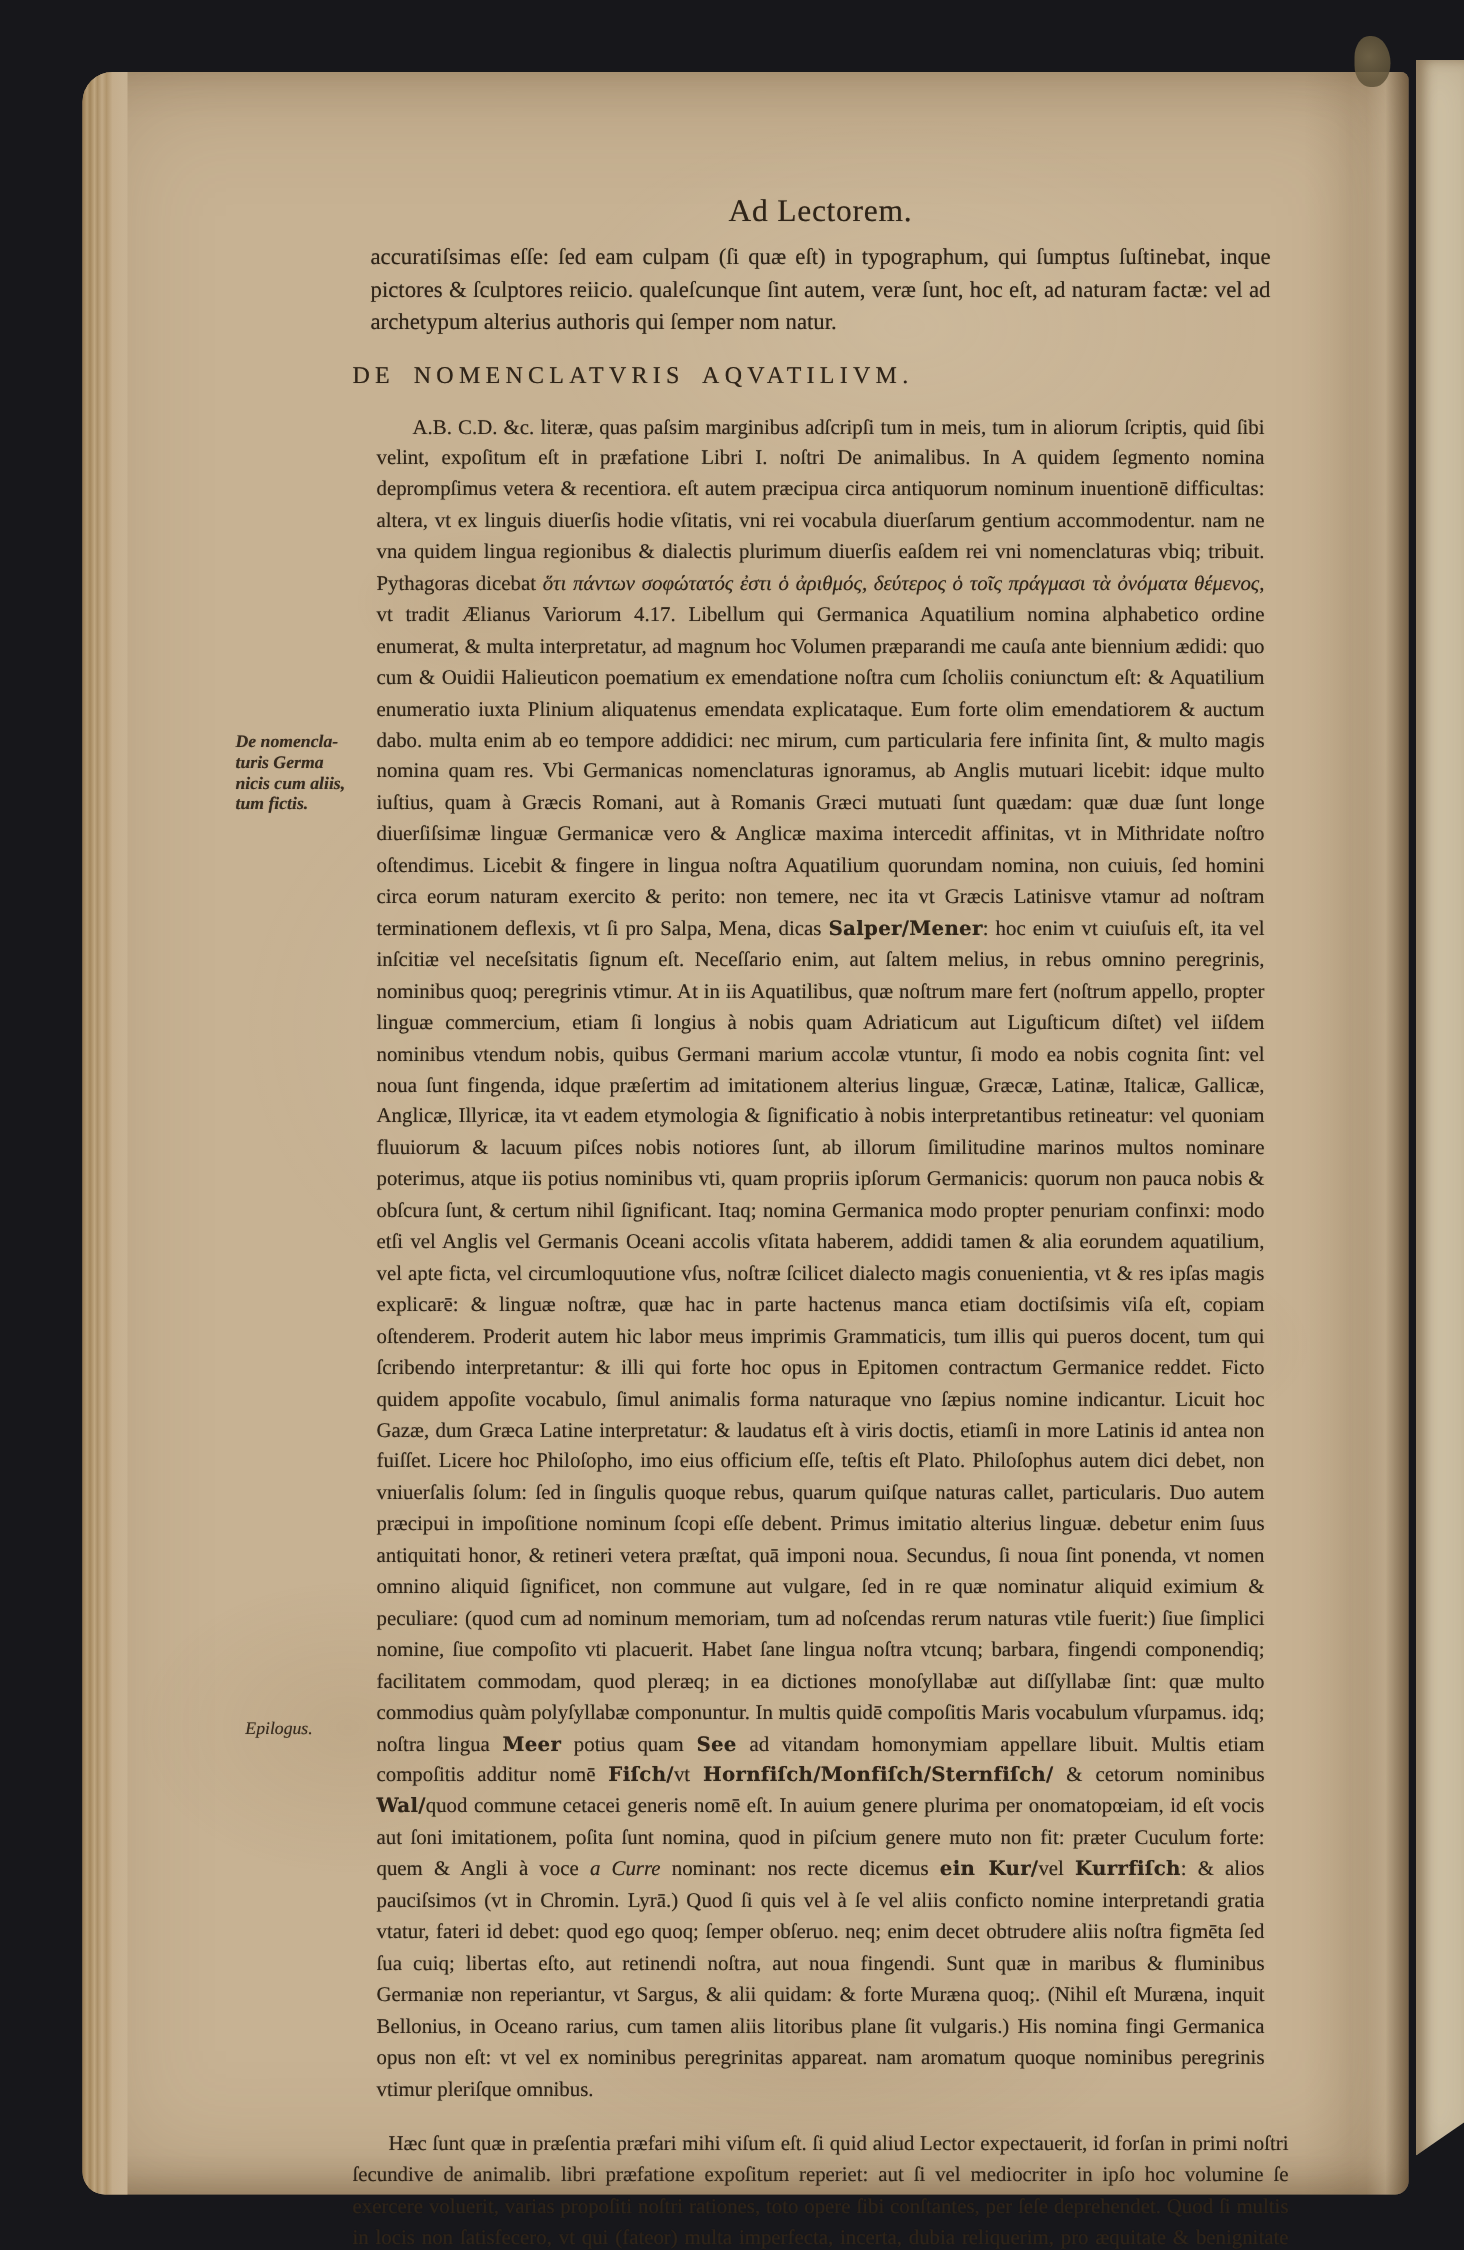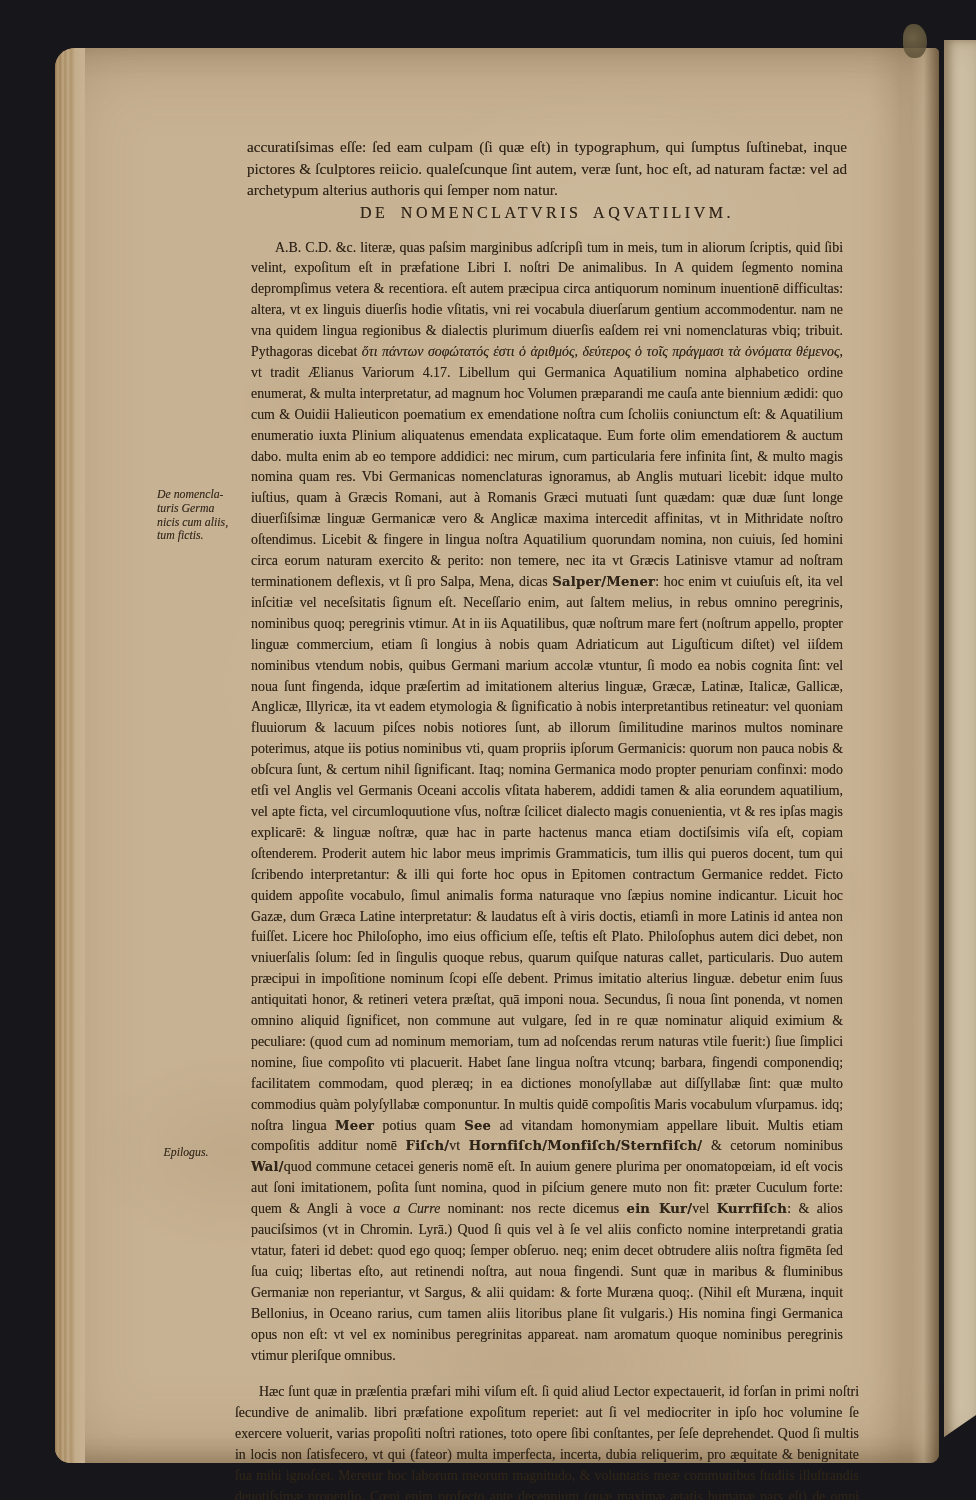--- a/index.html
+++ b/index.html
@@ -49,49 +49,50 @@
     background:radial-gradient(circle at 40% 40%, #7b6c4c, #5d5138 70%);
     border-radius:46% 60% 52% 48%;opacity:.85;
   }
   .text-col{
     position:absolute;left:180px;top:80px;width:624px;
     color:#2f2418;
     text-shadow:0 0 .5px rgba(47,36,24,.55);
   }
   h1.head{margin:0;font-size:21px;font-weight:normal;text-align:center;letter-spacing:.5px;}
   p.intro{margin:8px 12px 0;font-size:15.2px;line-height:21.5px;text-align:justify;}
-  h2.section{margin:3px 0 7px;font-size:16px;font-weight:normal;text-align:center;letter-spacing:3.5px;word-spacing:5px;}
+  h2.section{margin:16px 0 7px;font-size:16px;font-weight:normal;text-align:left;letter-spacing:3.5px;word-spacing:5px;}
   p.bodytext{margin:16px;font-size:13.9px;line-height:20.9px;text-align:justify;text-indent:24px;}
   p.closing{margin:0;font-size:13.9px;line-height:20.9px;text-align:justify;text-indent:24px;}
   .seg-fraktur{font-weight:bold;font-family:"DejaVu Serif", serif;font-size:.95em;letter-spacing:.2px;}
   .seg-greek{font-style:italic;}
   .seg-italic{font-style:italic;}
   .margin-note{
     position:absolute;width:80px;
     font-style:italic;font-size:11.8px;line-height:13.8px;
     color:#382c1f;white-space:pre-line;
     text-shadow:0 0 .5px rgba(56,44,31,.5);
   }
-  .note-1{left:102px;top:440px;}
+  .note-1{left:102px;top:440px;font-weight:bold;}
   .note-2{left:91px;top:1098px;text-align:center;}
 </style>
 </head>
 <body>
 
 <div class="page">
   <div class="left-edges"></div>
   <div class="fold-shade"></div>
 
   <div class="margin-note note-1">De nomencla-
 turis Germa
 nicis cum aliis,
 tum fictis.</div>
   <div class="margin-note note-2">Epilogus.</div>
 
   <div class="text-col">
+    <h1 class="head">Ad Lectorem.</h1>
     <p class="intro">accuratiſsimas eſſe: ſed eam culpam (ſi quæ eſt) in typographum, qui ſumptus ſuſtinebat, inque pictores &amp; ſculptores reiicio. qualeſcunque ſint autem, veræ ſunt, hoc eſt, ad naturam factæ: vel ad archetypum alterius authoris qui ſemper nom natur.</p>
     <h2 class="section">DE NOMENCLATVRIS AQVATILIVM.</h2>
     <p class="bodytext"><span>A.B. C.D. &amp;c. literæ, quas paſsim marginibus adſcripſi tum in meis, tum in aliorum ſcriptis, quid ſibi velint, expoſitum eſt in præfatione Libri I. noſtri De animalibus. In A quidem ſegmento nomina deprompſimus vetera &amp; recentiora. eſt autem præcipua circa antiquorum nominum inuentionē difficultas: altera, vt ex linguis diuerſis hodie vſitatis, vni rei vocabula diuerſarum gentium accommodentur. nam ne vna quidem lingua regionibus &amp; dialectis plurimum diuerſis eaſdem rei vni nomenclaturas vbiq; tribuit. Pythagoras dicebat </span><span class="seg-greek">ὅτι πάντων σοφώτατός ἐστι ὁ ἀριθμός, δεύτερος ὁ τοῖς πράγμασι τὰ ὀνόματα θέμενος</span><span>, vt tradit Ælianus Variorum 4.17. Libellum qui Germanica Aquatilium nomina alphabetico ordine enumerat, &amp; multa interpretatur, ad magnum hoc Volumen præparandi me cauſa ante biennium ædidi: quo cum &amp; Ouidii Halieuticon poematium ex emendatione noſtra cum ſcholiis coniunctum eſt: &amp; Aquatilium enumeratio iuxta Plinium aliquatenus emendata explicataque. Eum forte olim emendatiorem &amp; auctum dabo. multa enim ab eo tempore addidici: nec mirum, cum particularia fere infinita ſint, &amp; multo magis nomina quam res. Vbi Germanicas nomenclaturas ignoramus, ab Anglis mutuari licebit: idque multo iuſtius, quam à Græcis Romani, aut à Romanis Græci mutuati ſunt quædam: quæ duæ ſunt longe diuerſiſsimæ linguæ Germanicæ vero &amp; Anglicæ maxima intercedit affinitas, vt in Mithridate noſtro oſtendimus. Licebit &amp; fingere in lingua noſtra Aquatilium quorundam nomina, non cuiuis, ſed homini circa eorum naturam exercito &amp; perito: non temere, nec ita vt Græcis Latinisve vtamur ad noſtram terminationem deflexis, vt ſi pro Salpa, Mena, dicas </span><span class="seg-fraktur">Salper/Mener</span><span>: hoc enim vt cuiuſuis eſt, ita vel inſcitiæ vel neceſsitatis ſignum eſt. Neceſſario enim, aut ſaltem melius, in rebus omnino peregrinis, nominibus quoq; peregrinis vtimur. At in iis Aquatilibus, quæ noſtrum mare fert (noſtrum appello, propter linguæ commercium, etiam ſi longius à nobis quam Adriaticum aut Liguſticum diſtet) vel iiſdem nominibus vtendum nobis, quibus Germani marium accolæ vtuntur, ſi modo ea nobis cognita ſint: vel noua ſunt fingenda, idque præſertim ad imitationem alterius linguæ, Græcæ, Latinæ, Italicæ, Gallicæ, Anglicæ, Illyricæ, ita vt eadem etymologia &amp; ſignificatio à nobis interpretantibus retineatur: vel quoniam fluuiorum &amp; lacuum piſces nobis notiores ſunt, ab illorum ſimilitudine marinos multos nominare poterimus, atque iis potius nominibus vti, quam propriis ipſorum Germanicis: quorum non pauca nobis &amp; obſcura ſunt, &amp; certum nihil ſignificant. Itaq; nomina Germanica modo propter penuriam confinxi: modo etſi vel Anglis vel Germanis Oceani accolis vſitata haberem, addidi tamen &amp; alia eorundem aquatilium, vel apte ficta, vel circumloquutione vſus, noſtræ ſcilicet dialecto magis conuenientia, vt &amp; res ipſas magis explicarē: &amp; linguæ noſtræ, quæ hac in parte hactenus manca etiam doctiſsimis viſa eſt, copiam oſtenderem. Proderit autem hic labor meus imprimis Grammaticis, tum illis qui pueros docent, tum qui ſcribendo interpretantur: &amp; illi qui forte hoc opus in Epitomen contractum Germanice reddet. Ficto quidem appoſite vocabulo, ſimul animalis forma naturaque vno ſæpius nomine indicantur. Licuit hoc Gazæ, dum Græca Latine interpretatur: &amp; laudatus eſt à viris doctis, etiamſi in more Latinis id antea non fuiſſet. Licere hoc Philoſopho, imo eius officium eſſe, teſtis eſt Plato. Philoſophus autem dici debet, non vniuerſalis ſolum: ſed in ſingulis quoque rebus, quarum quiſque naturas callet, particularis. Duo autem præcipui in impoſitione nominum ſcopi eſſe debent. Primus imitatio alterius linguæ. debetur enim ſuus antiquitati honor, &amp; retineri vetera præſtat, quā imponi noua. Secundus, ſi noua ſint ponenda, vt nomen omnino aliquid ſignificet, non commune aut vulgare, ſed in re quæ nominatur aliquid eximium &amp; peculiare: (quod cum ad nominum memoriam, tum ad noſcendas rerum naturas vtile fuerit:) ſiue ſimplici nomine, ſiue compoſito vti placuerit. Habet ſane lingua noſtra vtcunq; barbara, fingendi componendiq; facilitatem commodam, quod pleræq; in ea dictiones monoſyllabæ aut diſſyllabæ ſint: quæ multo commodius quàm polyſyllabæ componuntur. In multis quidē compoſitis Maris vocabulum vſurpamus. idq; noſtra lingua </span><span class="seg-fraktur">Meer</span><span> potius quam </span><span class="seg-fraktur">See</span><span> ad vitandam homonymiam appellare libuit. Multis etiam compoſitis additur nomē </span><span class="seg-fraktur">Fiſch/</span><span>vt </span><span class="seg-fraktur">Hornfiſch/Monfiſch/Sternfiſch/</span><span> &amp; cetorum nominibus </span><span class="seg-fraktur">Wal/</span><span>quod commune cetacei generis nomē eſt. In auium genere plurima per onomatopœiam, id eſt vocis aut ſoni imitationem, poſita ſunt nomina, quod in piſcium genere muto non fit: præter Cuculum forte: quem &amp; Angli à voce </span><span class="seg-italic">a Curre</span><span> nominant: nos recte dicemus </span><span class="seg-fraktur">ein Kur/</span><span>vel </span><span class="seg-fraktur">Kurrfiſch</span><span>: &amp; alios pauciſsimos (vt in Chromin. Lyrā.) Quod ſi quis vel à ſe vel aliis conficto nomine interpretandi gratia vtatur, fateri id debet: quod ego quoq; ſemper obſeruo. neq; enim decet obtrudere aliis noſtra figmēta ſed ſua cuiq; libertas eſto, aut retinendi noſtra, aut noua fingendi. Sunt quæ in maribus &amp; fluminibus Germaniæ non reperiantur, vt Sargus, &amp; alii quidam: &amp; forte Muræna quoq;. (Nihil eſt Muræna, inquit Bellonius, in Oceano rarius, cum tamen aliis litoribus plane ſit vulgaris.) His nomina fingi Germanica opus non eſt: vt vel ex nominibus peregrinitas appareat. nam aromatum quoque nominibus peregrinis vtimur pleriſque omnibus.</span></p>
     <p class="closing"><span>Hæc ſunt quæ in præſentia præfari mihi viſum eſt. ſi quid aliud Lector expectauerit, id forſan in primi noſtri ſecundive de animalib. libri præfatione expoſitum reperiet: aut ſi vel mediocriter in ipſo hoc volumine ſe exercere voluerit, varias propoſiti noſtri rationes, toto opere ſibi conſtantes, per ſeſe deprehendet. Quod ſi multis in locis non ſatisfecero, vt qui (fateor) multa imperfecta, incerta, dubia reliquerim, pro æquitate &amp; benignitate ſua mihi ignoſcet. Meretur hoc laborum meorum magnitudo, &amp; voluntatis meæ communibus ſtudiis illuſtrandis deuotiſsimæ propenſio. Cœpi enim profecto ante decennium (quæ maximæ ætatis humanæ pars eſt) de omni animalium genere multa ſubinde obſeruare, &amp; condendis de ipſorum natura voluminibus materiam omni ſtudio præparare. Præ cæteris autem Aquatilium hiſtoria me fatigauit, magis omnino varia &amp; multiplex, difficiliorq; (mihi præſertim mediterraneo &amp; pene ad ſummas alpes vndiq; à mari remoto homini) quam reliquorum animalium. Vix equidem vnquā piſcatorum quenquam tantum maritimi exantlaſſe laboris arbitror, ſiue ex illis quos Græci </span></p>
 
   </div>
 </div>
 
 <div class="right-strip"></div>
 <div class="corner-debris"></div>

